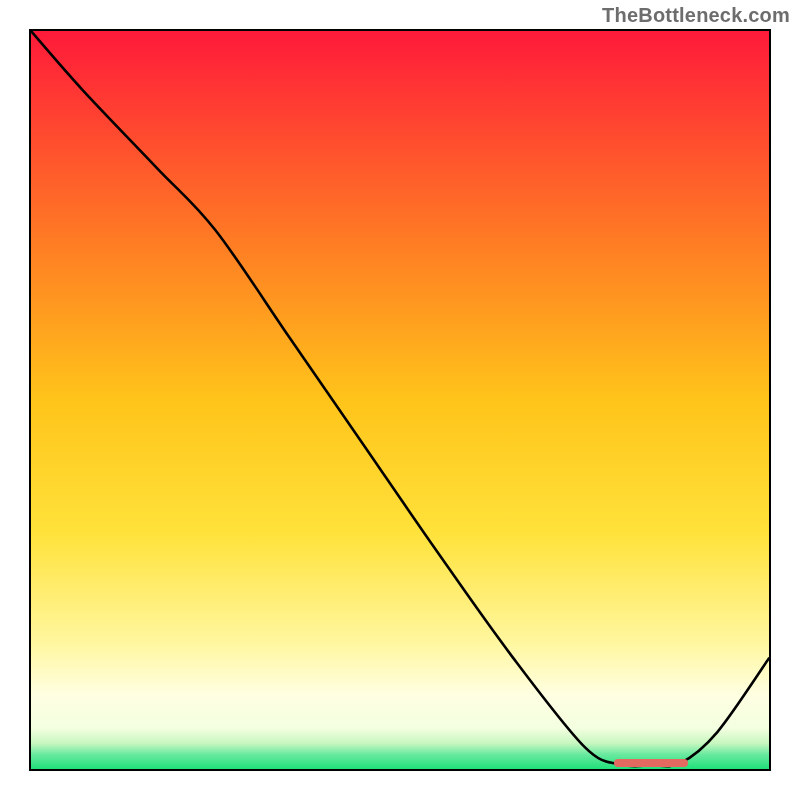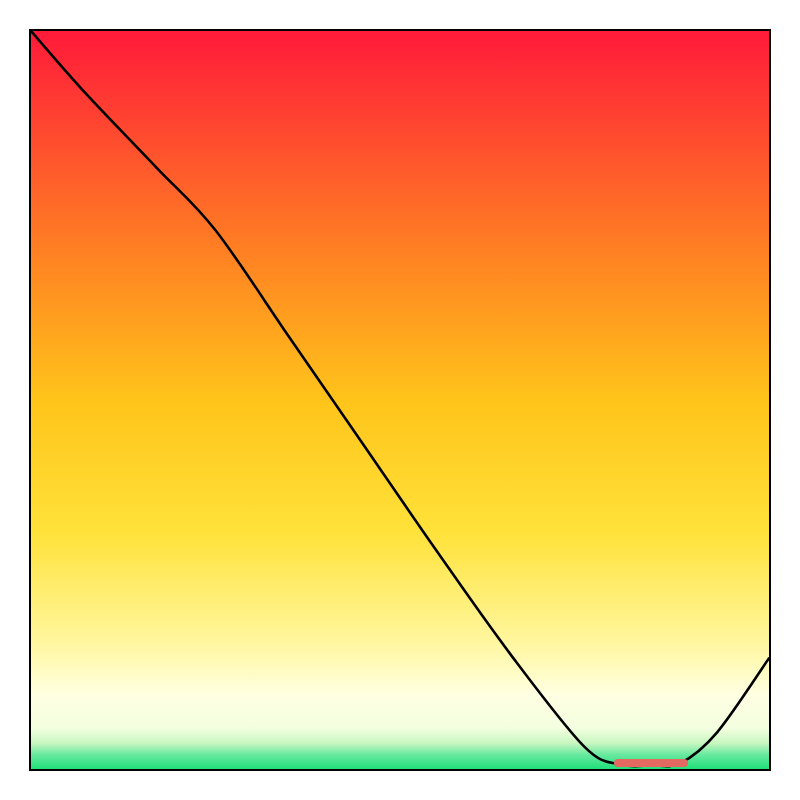--- a/index.html
+++ b/index.html
@@ -48,20 +48,21 @@
     position: absolute;
     height: 8px;
     border-radius: 4px;
     background: #e46a61;
   }
 </style>
 </head>
 <body>
 
 <div class="frame">
+  <div class="watermark">TheBottleneck.com</div>
 
   <div class="plot-area">
     <svg class="gradient" width="100%" height="100%" preserveAspectRatio="none" viewBox="0 0 100 100">
       <defs>
         <linearGradient id="bg" x1="0" y1="0" x2="0" y2="1">
             <stop offset="0%" stop-color="#ff1a3a"></stop>
             <stop offset="28%" stop-color="#ff7a24"></stop>
             <stop offset="50%" stop-color="#ffc41a"></stop>
             <stop offset="68%" stop-color="#ffe23a"></stop>
             <stop offset="83%" stop-color="#fff7a0"></stop>

